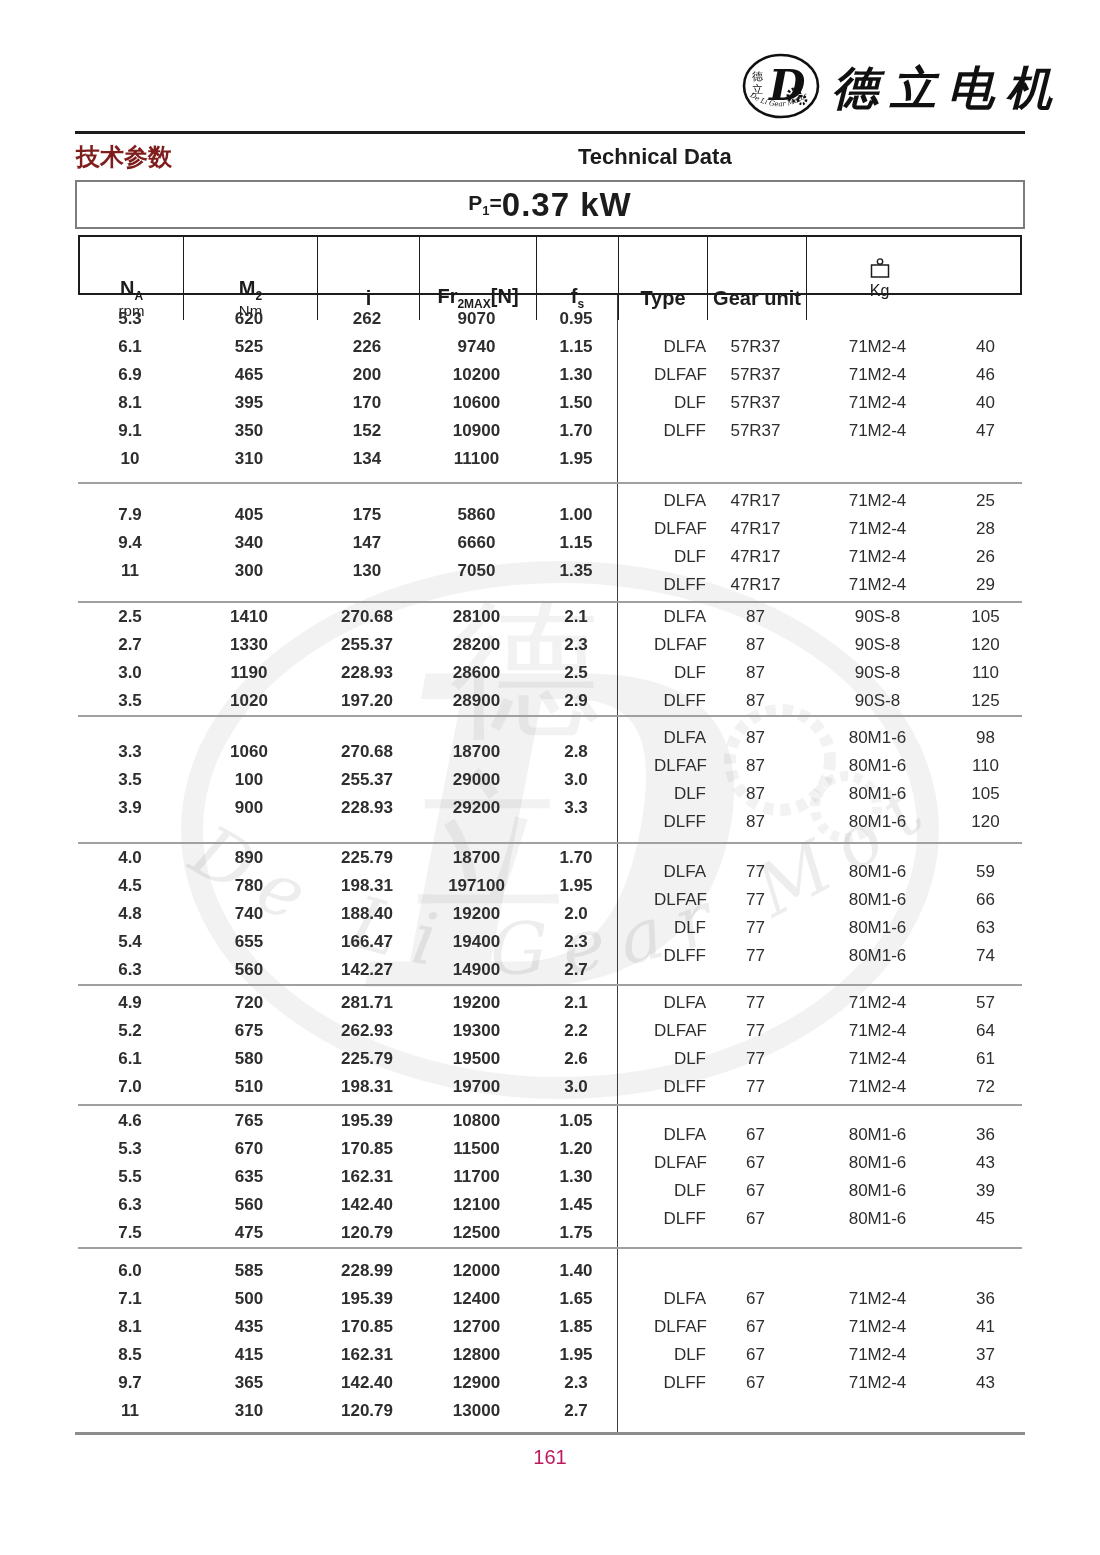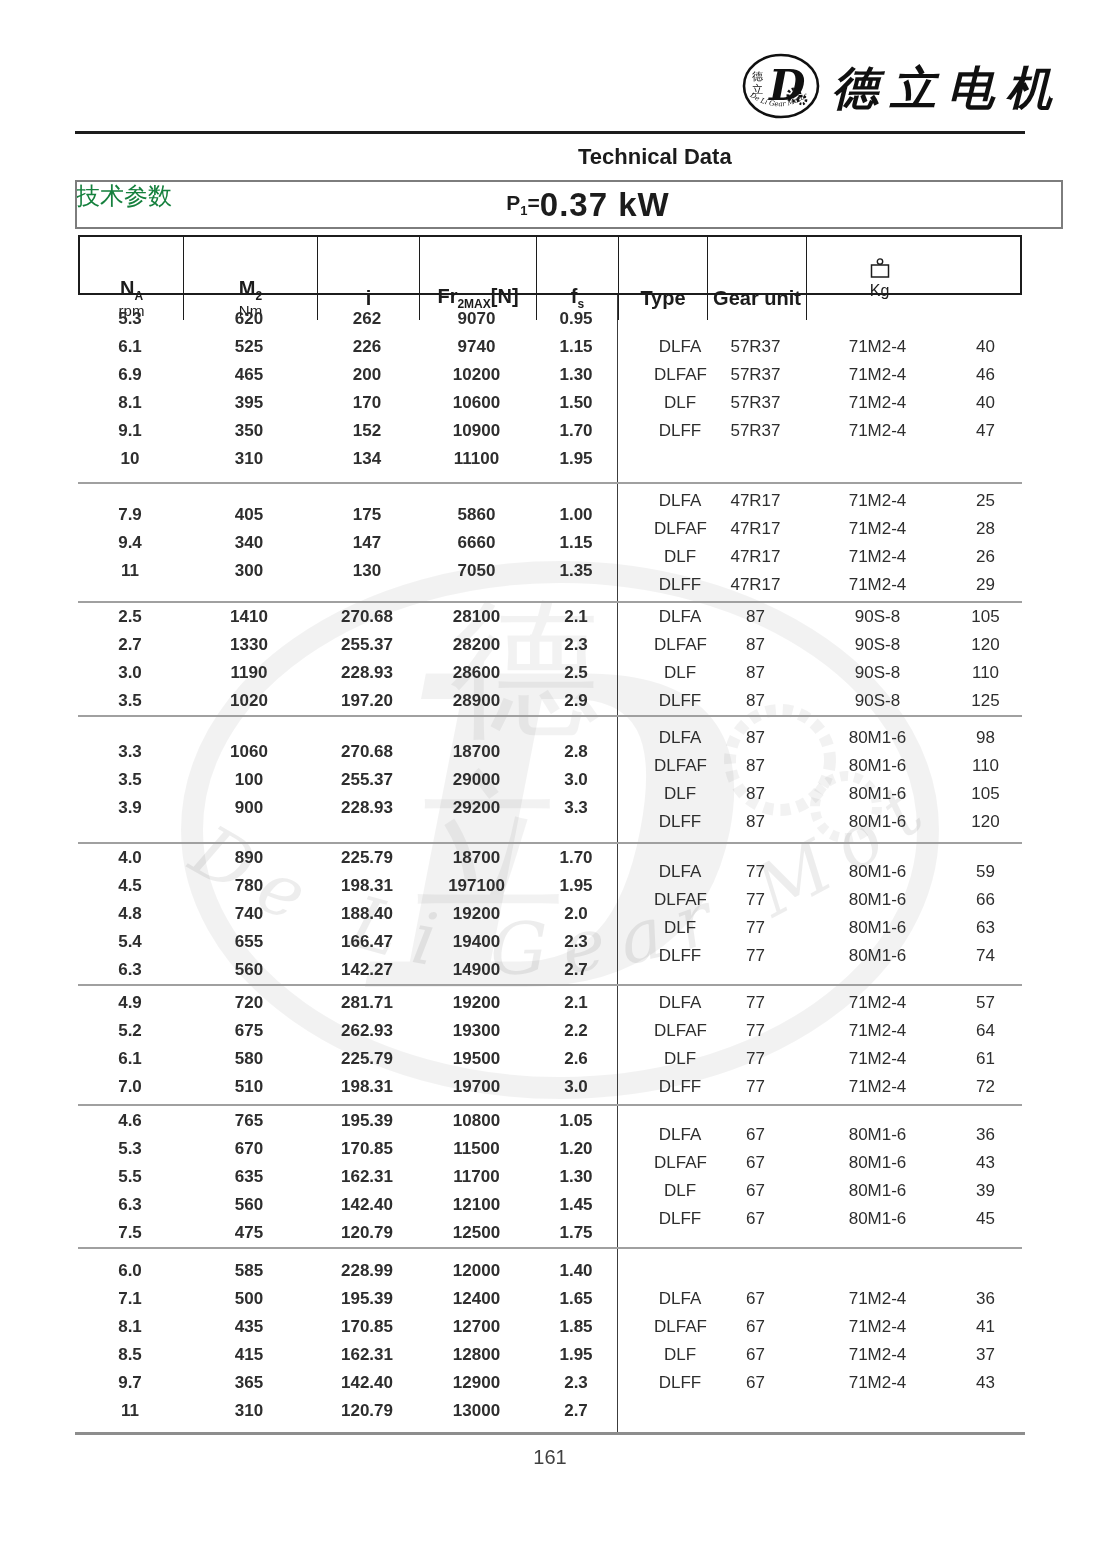--- a/index.html
+++ b/index.html
@@ -7,25 +7,25 @@
         font-family:"Liberation Sans",sans-serif;color:#2a2a2a;overflow:hidden;}
 
   
   .watermark{position:absolute;left:120px;top:555px;pointer-events:none;}
 
   
   .logo-svg{position:absolute;left:735px;top:50px;}
   .brand{position:absolute;left:832px;top:58px;font-family:"DejaVu Serif",serif;
          font-size:46px;font-weight:bold;font-style:italic;letter-spacing:12px;color:#101010;white-space:nowrap;}
   .top-rule{position:absolute;left:75px;top:131px;width:950px;height:3px;background:#1c1c1c;}
-  .sec-cn{position:absolute;left:76px;top:141px;font-size:24px;font-weight:normal;color:#15803d;margin-top:39px;}
+  .sec-cn{position:absolute;left:76px;top:141px;font-size:24px;font-weight:bold;color:#7f1d1d;}
   .sec-en{position:absolute;left:578px;top:144px;font-size:22px;font-weight:bold;color:#1c1c1c;}
 
   .power-box{position:absolute;left:75px;top:180px;width:946px;height:45px;border:2px solid #7d7d7d;
-             display:flex;align-items:center;justify-content:center;background:transparent;padding-left:38px;}
+             display:flex;align-items:center;justify-content:center;background:transparent;}
   .p-small{font-size:21px;font-weight:bold;color:#1c1c1c;}
   .p-small sub{font-size:13px;}
   .p-big{font-size:33px;font-weight:bold;color:#1c1c1c;letter-spacing:1px;}
 
   
   .dtable{position:absolute;left:78px;top:235px;width:944px;}
   .thead{display:grid;grid-template-columns:104px 134px 102px 117px 82px 89px 99px 145px 72px;
          height:60px;border:2px solid #1c1c1c;box-sizing:border-box;background:transparent;}
   .th{border-right:1.6px solid #1c1c1c;display:flex;flex-direction:column;
       align-items:center;justify-content:center;line-height:1.12;box-sizing:border-box;}
@@ -34,25 +34,25 @@
   .th-main sub{font-size:12px;font-weight:bold;}
   .th-unit{font-size:15px;color:#1c1c1c;}
   .kg-label{font-size:16px;color:#1c1c1c;margin-top:1px;}
 
   .group{display:flex;border-bottom:2px solid #a0a0a0;box-sizing:border-box;}
   .group:last-child{border-bottom:none;}
   .g-left{width:539px;display:grid;grid-template-columns:104px 134px 102px 117px 82px;align-content:center;font-weight:bold;}
   .g-right{width:405px;display:grid;grid-template-columns:88px 99px 145px 71px;align-content:center;
            border-left:1.6px solid #3c3c3c;box-sizing:border-box;}
   .cell{font-size:17px;line-height:28px;text-align:center;color:#2e2e2e;white-space:nowrap;}
-  .cell.type{text-align:center;padding-left:36px;}
+  .cell.type{text-align:right;padding-left:36px;}
 
   
   .footer-rule{position:absolute;left:75px;top:1432px;width:950px;height:3px;background:#8d8d8d;}
-  .page-num{position:absolute;left:0;top:1446px;width:1100px;text-align:center;font-size:20px;color:#404040;}
+  .page-num{position:absolute;left:0;top:1446px;width:1100px;text-align:center;font-size:20px;color:#be185d;}
 </style>
 </head>
 <body>
 
 <div class="page">
 
   <svg class="watermark" width="880" height="580" viewBox="0 0 880 580">
     <ellipse cx="440" cy="275" rx="368" ry="258" fill="none" stroke="rgba(0,0,0,0.05)" stroke-width="22"></ellipse>
     <circle cx="660" cy="205" r="50" fill="none" stroke="rgba(0,0,0,0.05)" stroke-width="12" stroke-dasharray="10 7"></circle>
     <circle cx="726" cy="252" r="31" fill="none" stroke="rgba(0,0,0,0.05)" stroke-width="10" stroke-dasharray="8 6"></circle>

